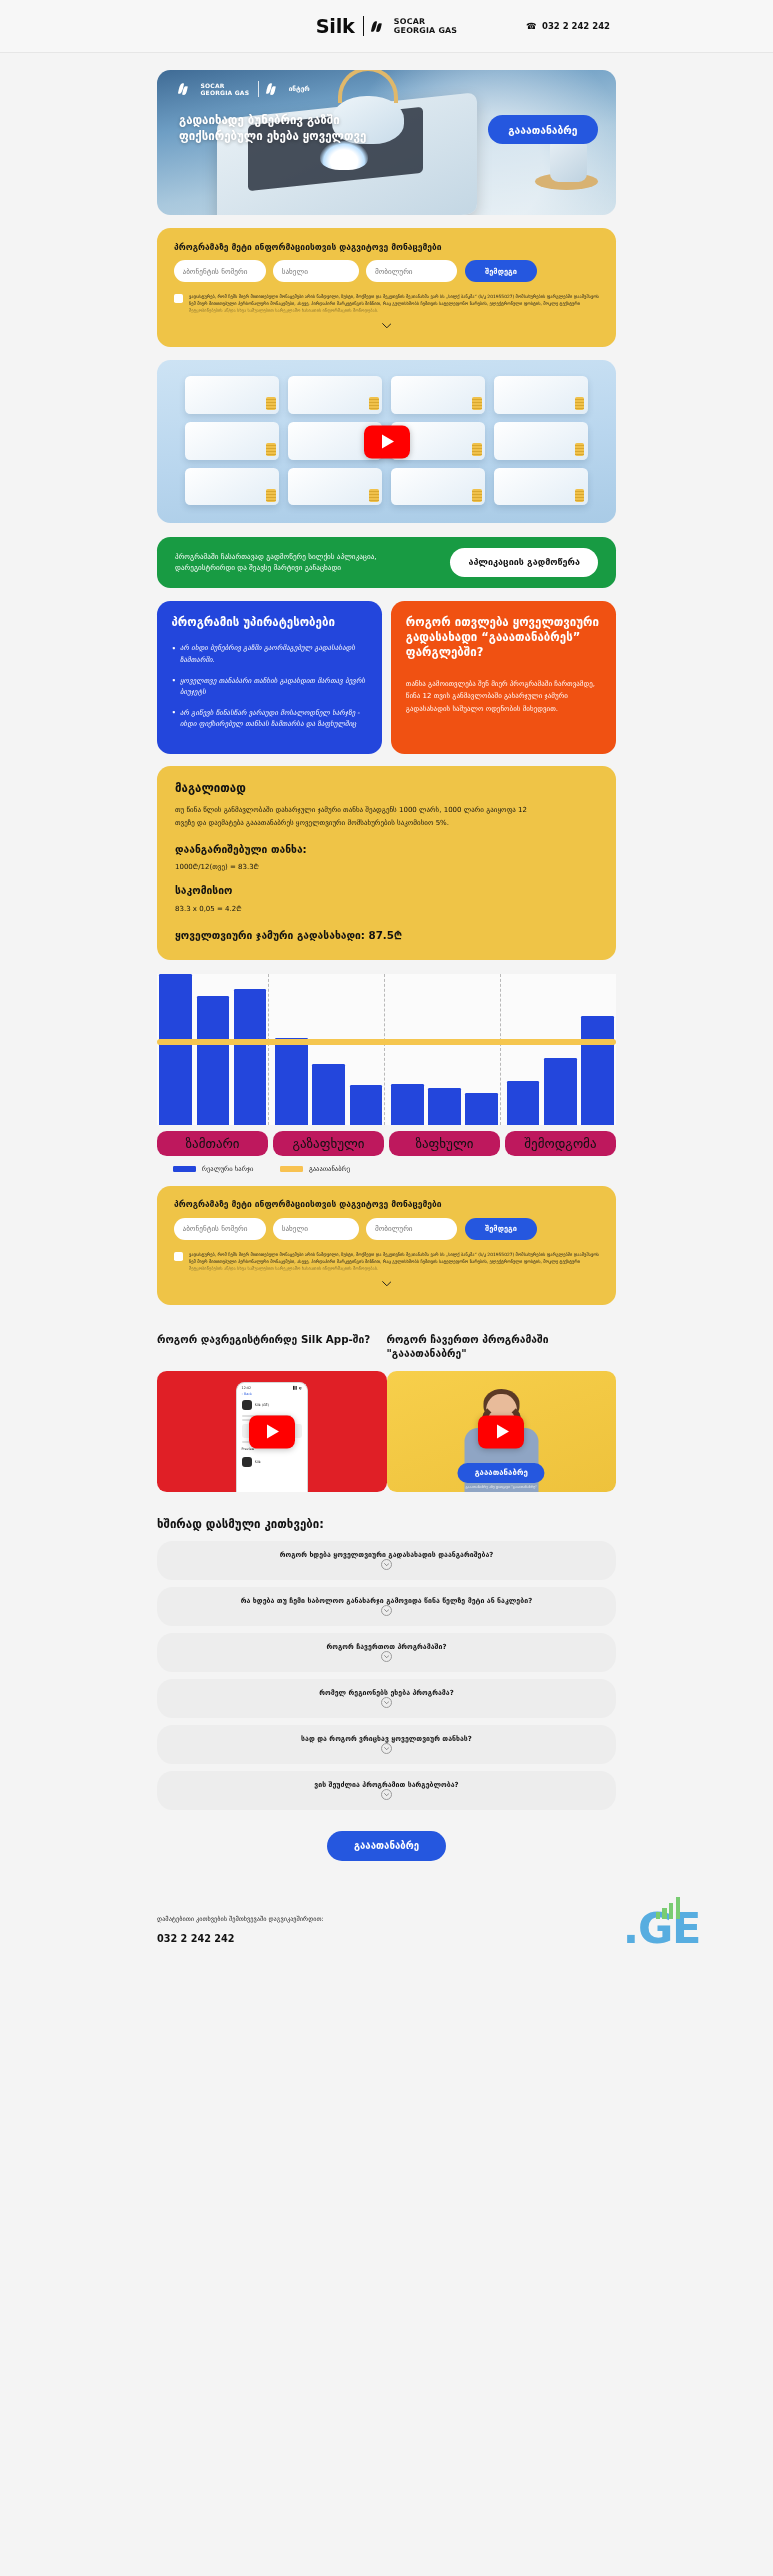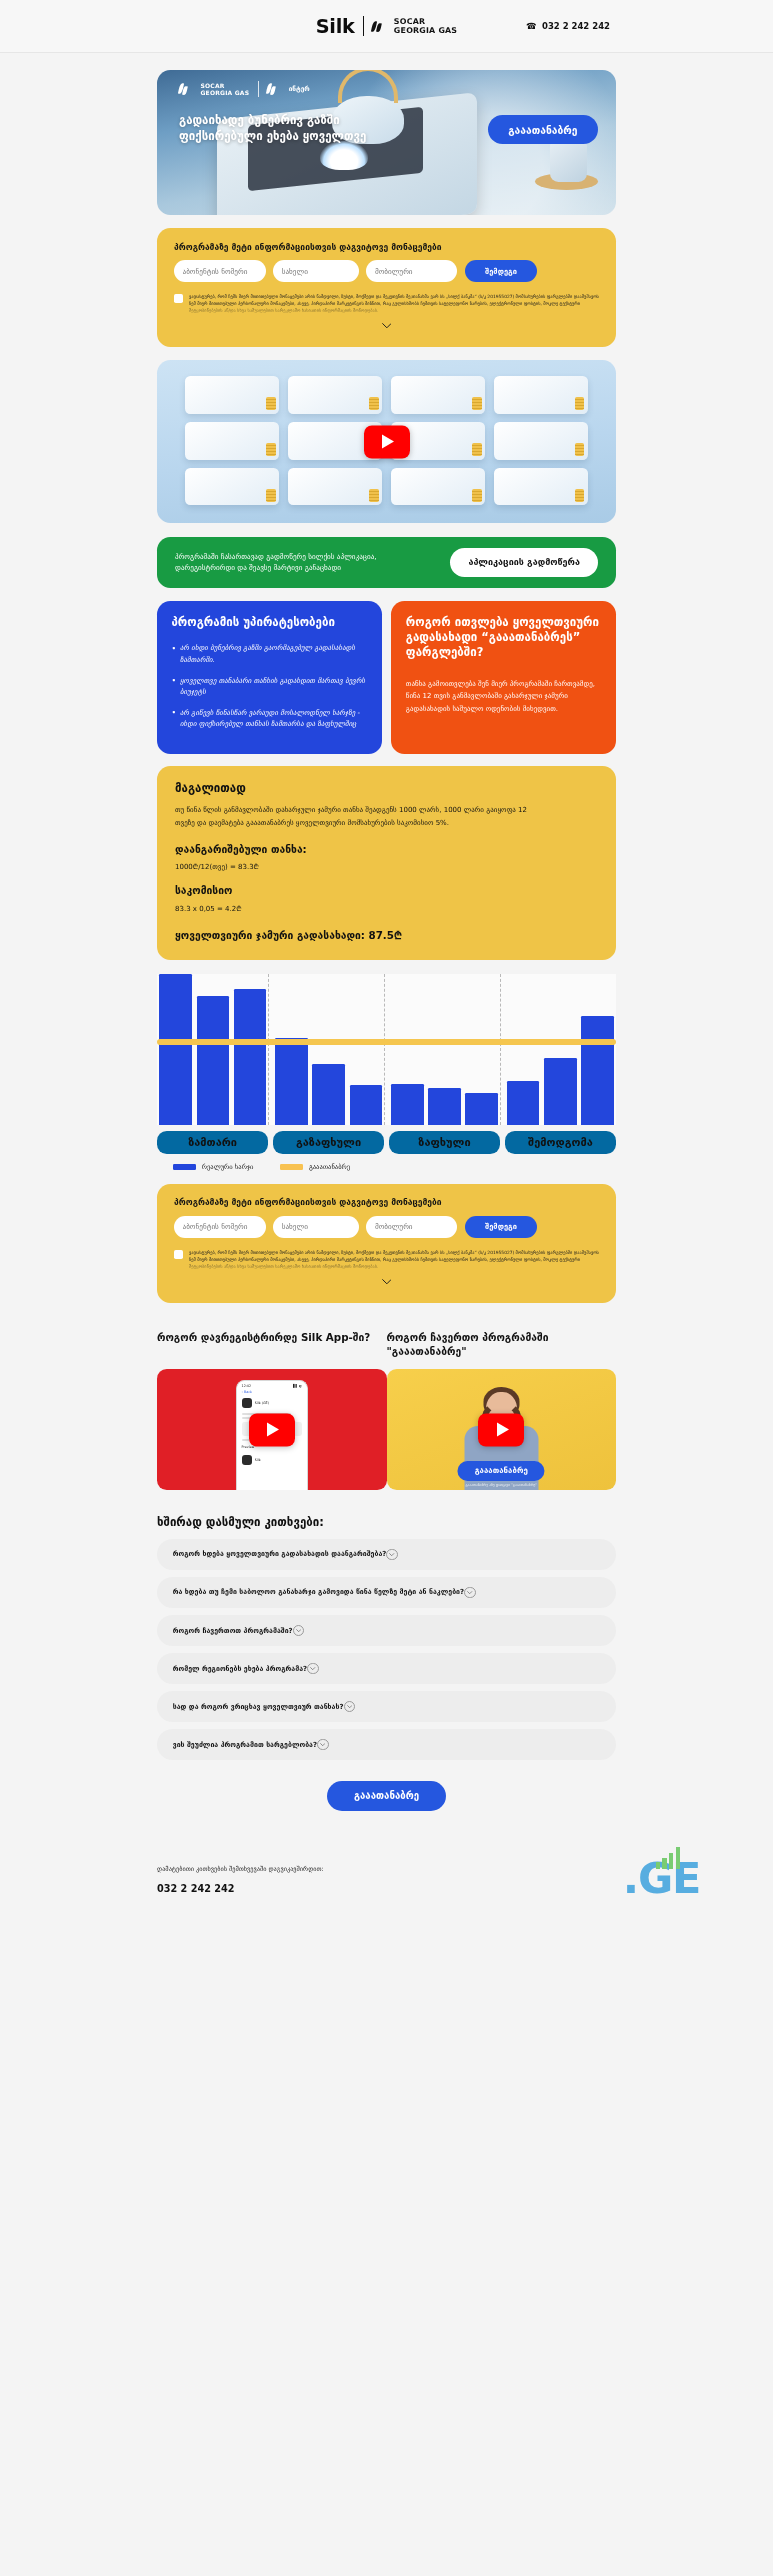--- a/index.html
+++ b/index.html
@@ -231,22 +231,22 @@
     gap: 4.8px; padding: 0 2.4px; position: relative;
   }
   .chart-group + .chart-group { border-left: 0.6px dashed #b9b9b9; padding-left: 6px; }
   .bar { flex: 1; background: #2346dc; border-radius: 1.2px 1.2px 0 0; }
   .avgline {
     position: absolute; left: 0; right: 0; height: 5.4px; background: #f5c64f;
     border-radius: 3px; z-index: 3;
   }
   .chart-labels { display: flex; gap: 4.8px; margin-top: 6px; }
   .chart-labels span {
-    flex: 1; text-align: center; background: #0369a1; border-radius: 9.7px;
-    padding: 5.4px 0; font-size: 11px; font-weight: bold; color: #111;
+    flex: 1; text-align: center; background: #be185d; border-radius: 9.7px;
+    padding: 5.4px 0; font-size: 13px; font-weight: normal; color: #111;
   }
   .legend { display: flex; gap: 26.6px; margin-top: 8.5px; padding-left: 15.7px; }
   .legend .item { display: flex; align-items: center; gap: 6px; font-size: 6.6px; }
   .legend .sw { width: 23px; height: 6.6px; border-radius: 1.2px; }
   .sw-blue { background: #2346dc; }
   .sw-yellow { background: #f8c251; }
 
   
   .vidcols { display: flex; gap: 0; margin-top: 26.6px; }
   .vidcol { flex: 1; }
@@ -297,22 +297,22 @@
   .vid-caption {
     position: absolute; left: 50%; bottom: 3.6px; transform: translateX(-50%);
     color: rgba(255,255,255,.85); font-size: 3.6px; white-space: nowrap; z-index: 5;
   }
 
   
   .faq { margin-top: 25px; }
   .faq h2 { font-size: 11.5px; font-weight: bold; margin-bottom: 9.7px; }
   .faq-item {
     background: #ededed; border-radius: 15.7px; padding: 9.7px 15.7px;
-    display: flex; align-items: center; justify-content: flex-start;
-    margin-bottom: 7.2px; cursor: pointer;
+    display: flex; align-items: center; justify-content: center;
+    margin-bottom: 7.2px; cursor: pointer; flex-direction: column;
   }
   .faq-q { font-size: 7px; font-weight: bold; color: #131313; }
   .faq-chev {
     width: 11.5px; height: 11.5px; border-radius: 50%; border: 0.6px solid #9a9a9a;
     display: flex; align-items: center; justify-content: center; flex: 0 0 11.5px;
   }
 
   
   .bottom-cta { text-align: center; margin-top: 20.5px; }
   .bottom-cta button {

